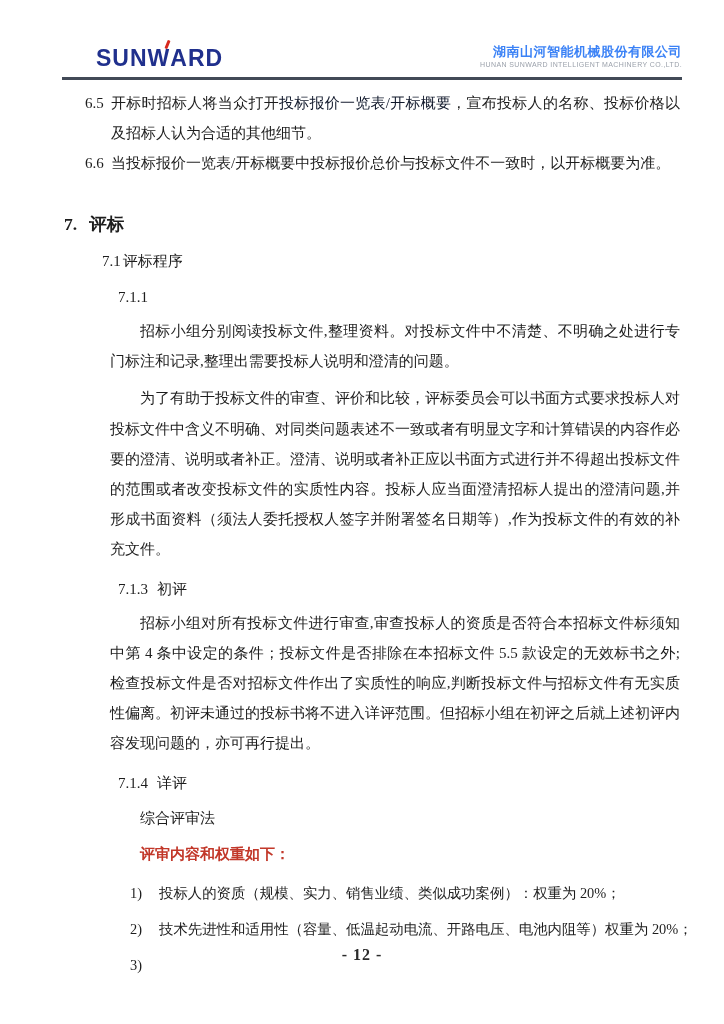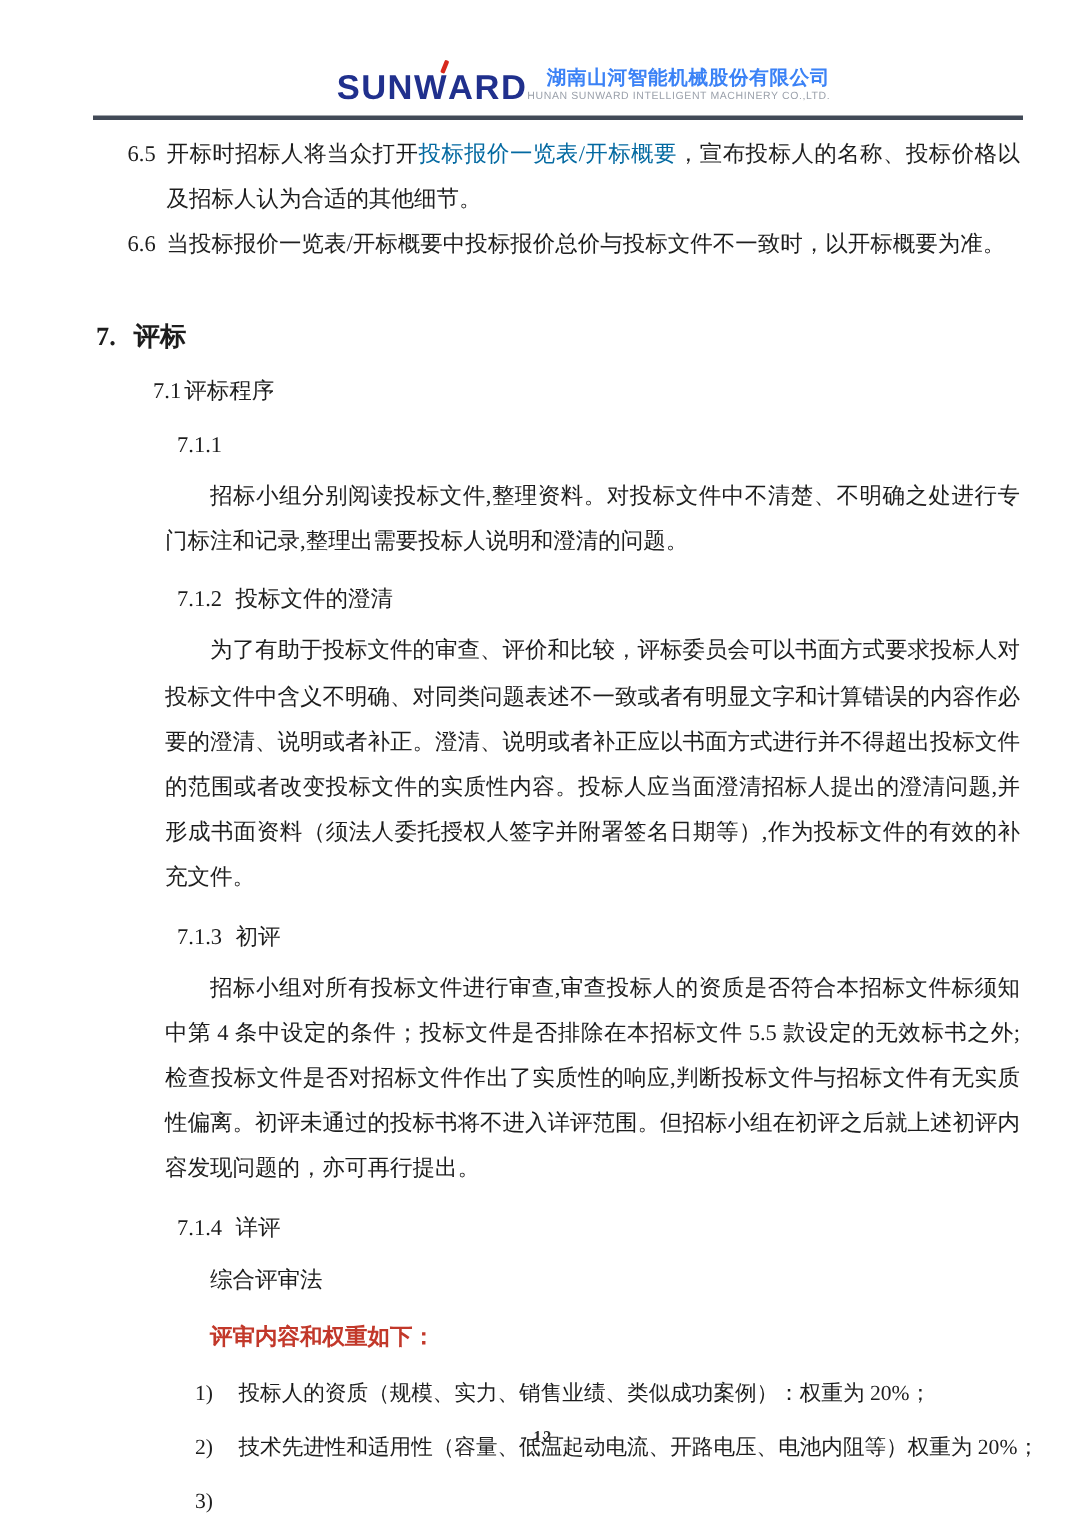--- a/index.html
+++ b/index.html
@@ -7,21 +7,21 @@
     position:relative;
     width:724px;height:1024px;
     background:#ffffff;
     font-family:"Liberation Serif","DejaVu Serif",serif;
     color:#1d1d1d;
     overflow:hidden;
   }
   
   .header{
     margin:44px 42px 0 62px;
-    display:flex;justify-content:center;align-items:flex-end;
+    display:flex;justify-content:space-between;align-items:flex-end;
     padding-bottom:7px;
     border-bottom:3px solid #424a57;
   }
   .logo{
     font-family:"Liberation Sans","DejaVu Sans",sans-serif;
     font-weight:bold;font-style:normal;
     font-size:23px;letter-spacing:1px;
     color:#20308d;
     margin-left:34px;
     line-height:1;
@@ -43,50 +43,50 @@
     font-family:"Liberation Sans","DejaVu Sans",sans-serif;
     font-size:7px;color:#9ba1ab;letter-spacing:0.4px;margin-top:1px;
   }
   
   .content{ margin:0 44px 0 62px; font-size:15px; line-height:30px; }
   .clause{ display:flex; padding-left:23px; text-align:justify; }
   .clause-65{ margin-top:8px; }
   .clause-66{ margin-top:0; }
   .clause-num{ width:26px; flex-shrink:0; }
   .clause-text{ margin:0; flex:1; }
-  .red{ color:#0369a1; }
+  .red{ color:#0f172a; }
   .sec-heading{
     margin:34px 0 0 2px;
     font-size:17.5px;font-weight:bold;line-height:24px;
     display:flex;gap:12px;
   }
   .sub-heading{ margin:13px 0 0 40px; line-height:24px; display:flex; gap:2px; }
   .item-heading{ margin:12px 0 0 56px; line-height:24px; display:flex; gap:9px; }
   .para{
     margin:7px 0 0 48px;
     width:570px;
     text-indent:2em;
     text-align:justify;
     line-height:30.2px;
   }
   .method-line{ margin:11px 0 0 78px; line-height:24px; }
   .weights-heading{
     margin:14px 0 0 78px;
-    color:#c2382a;font-weight:bold;line-height:24px;
+    color:#c2382a;font-weight:bold;line-height:24px;font-family:Liberation Mono, monospace;
   }
   .weight-row{
     margin:15px 0 0 68px;
     display:flex; line-height:21px; font-size:14.4px;
     white-space:nowrap;
   }
   .weight-num{ width:29px; flex-shrink:0; }
   
   .footer{
     position:absolute; left:0; bottom:60px; width:100%;
-    text-align:center; font-size:11px; font-weight:bold; color:#2b2b2b;
+    text-align:center; font-size:16px; font-weight:bold; color:#2b2b2b;
     letter-spacing:1px;
   }
 </style>
 </head>
 <body>
 
 <div class="page">
 
   <div class="header">
     <div class="logo">
@@ -120,24 +120,20 @@
     <div class="sub-heading">
       <span>7.1</span>
       <span>评标程序</span>
     </div>
 
     <div class="item-heading">
       <span>7.1.1</span>
     </div>
     <p class="para">招标小组分别阅读投标文件,整理资料。对投标文件中不清楚、不明确之处进行专门标注和记录,整理出需要投标人说明和澄清的问题。</p>
 
-    <div class="item-heading">
-      <span>7.1.2</span>
-      <span>投标文件的澄清</span>
-    </div>
     <p class="para">为了有助于投标文件的审查、评价和比较，评标委员会可以书面方式要求投标人对投标文件中含义不明确、对同类问题表述不一致或者有明显文字和计算错误的内容作必要的澄清、说明或者补正。澄清、说明或者补正应以书面方式进行并不得超出投标文件的范围或者改变投标文件的实质性内容。投标人应当面澄清招标人提出的澄清问题,并形成书面资料（须法人委托授权人签字并附署签名日期等）,作为投标文件的有效的补充文件。</p>
 
     <div class="item-heading">
       <span>7.1.3</span>
       <span>初评</span>
     </div>
     <p class="para">招标小组对所有投标文件进行审查,审查投标人的资质是否符合本招标文件标须知中第 4 条中设定的条件；投标文件是否排除在本招标文件 5.5 款设定的无效标书之外;检查投标文件是否对招标文件作出了实质性的响应,判断投标文件与招标文件有无实质性偏离。初评未通过的投标书将不进入详评范围。但招标小组在初评之后就上述初评内容发现问题的，亦可再行提出。</p>
 
     <div class="item-heading">
       <span>7.1.4</span>

